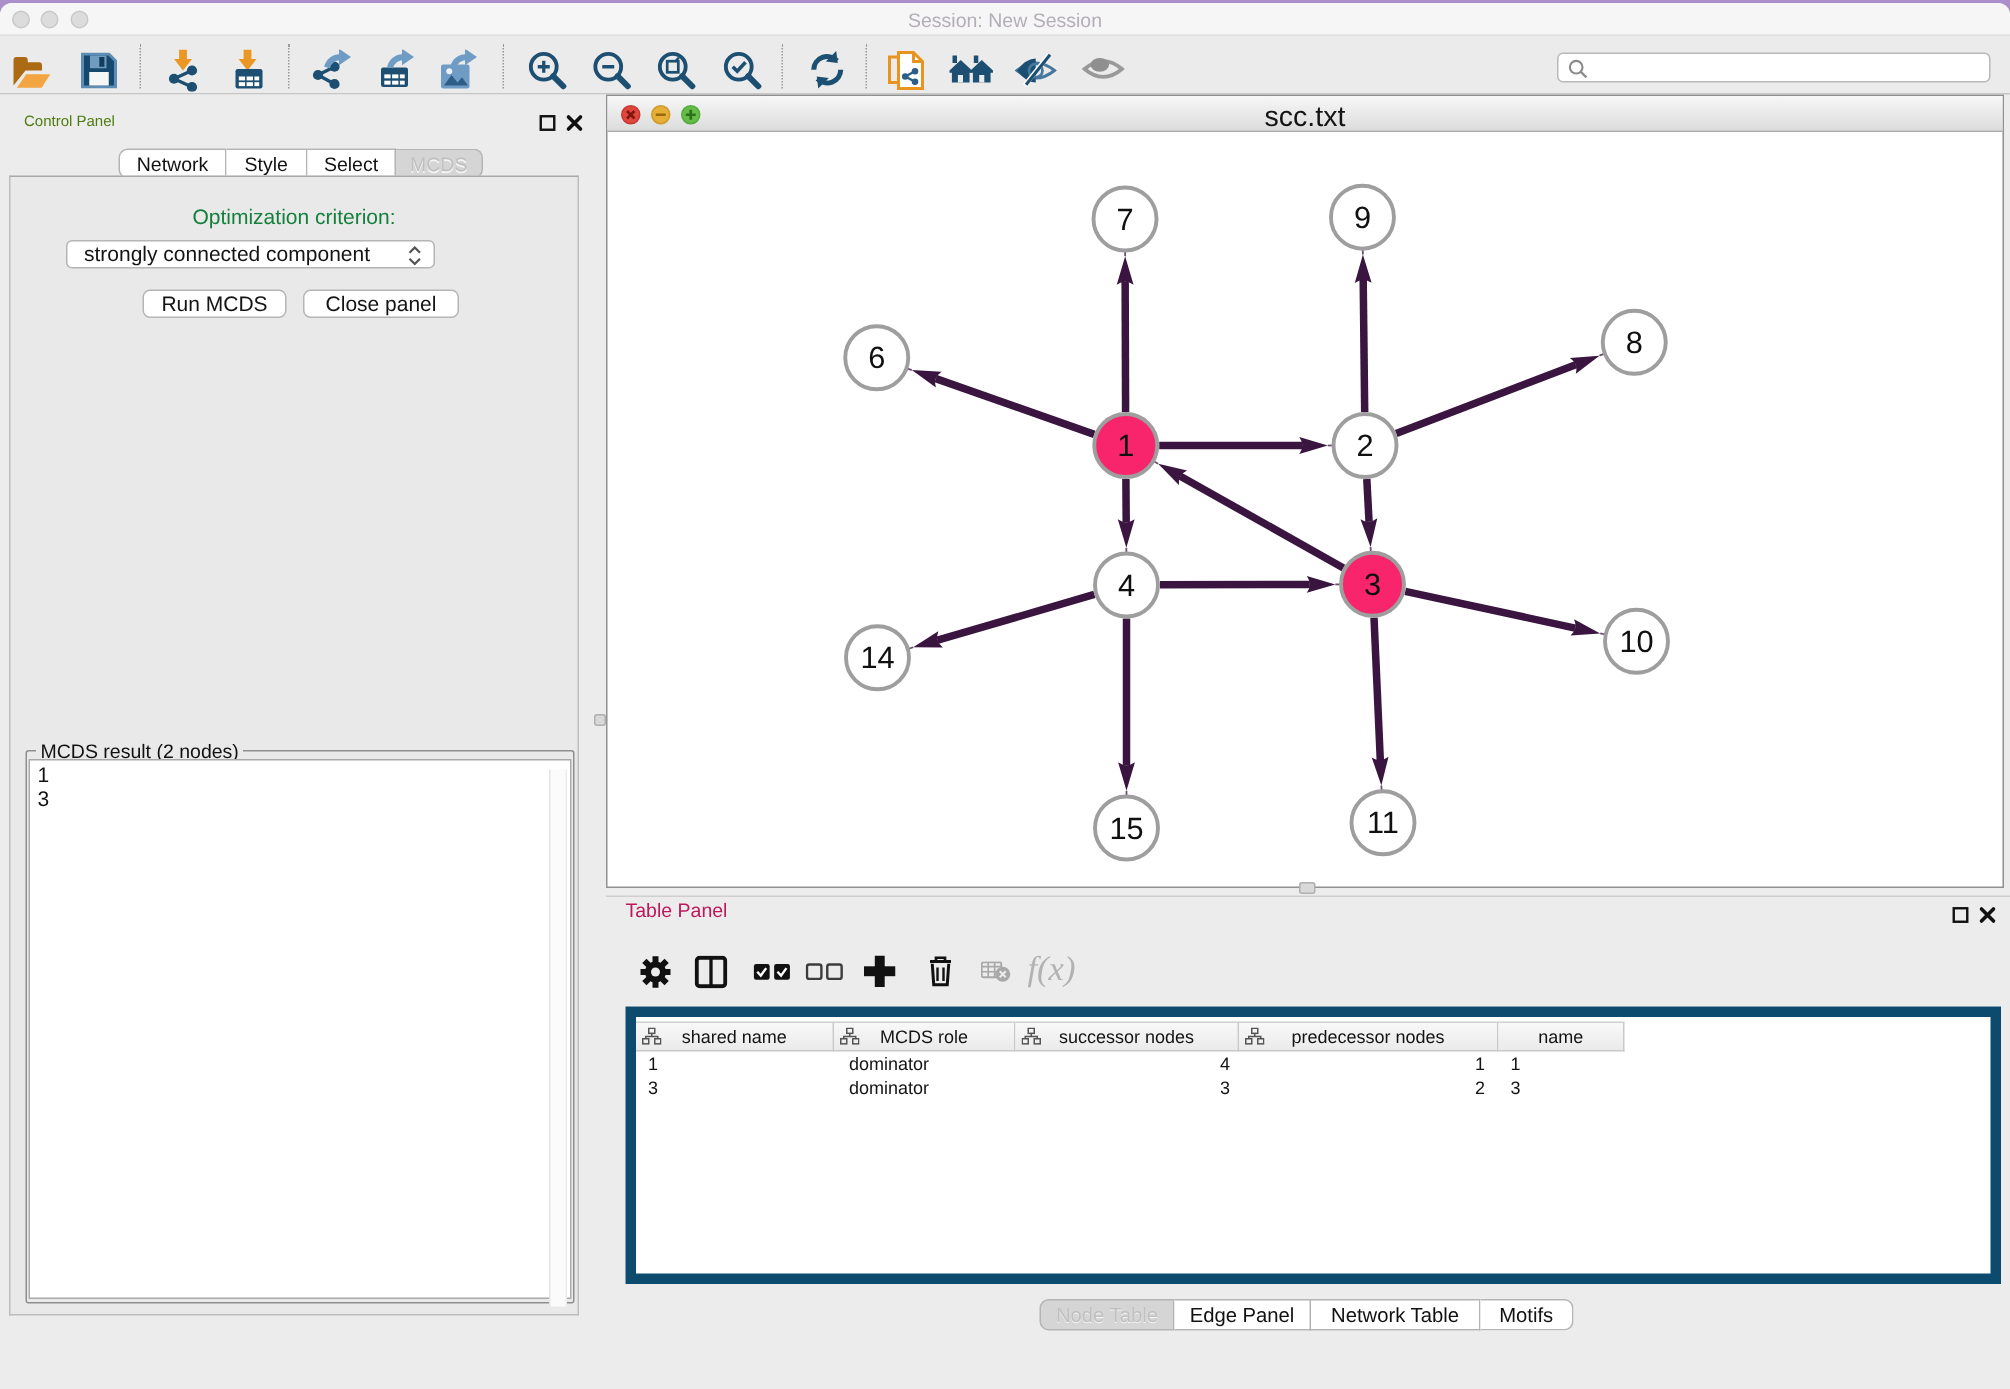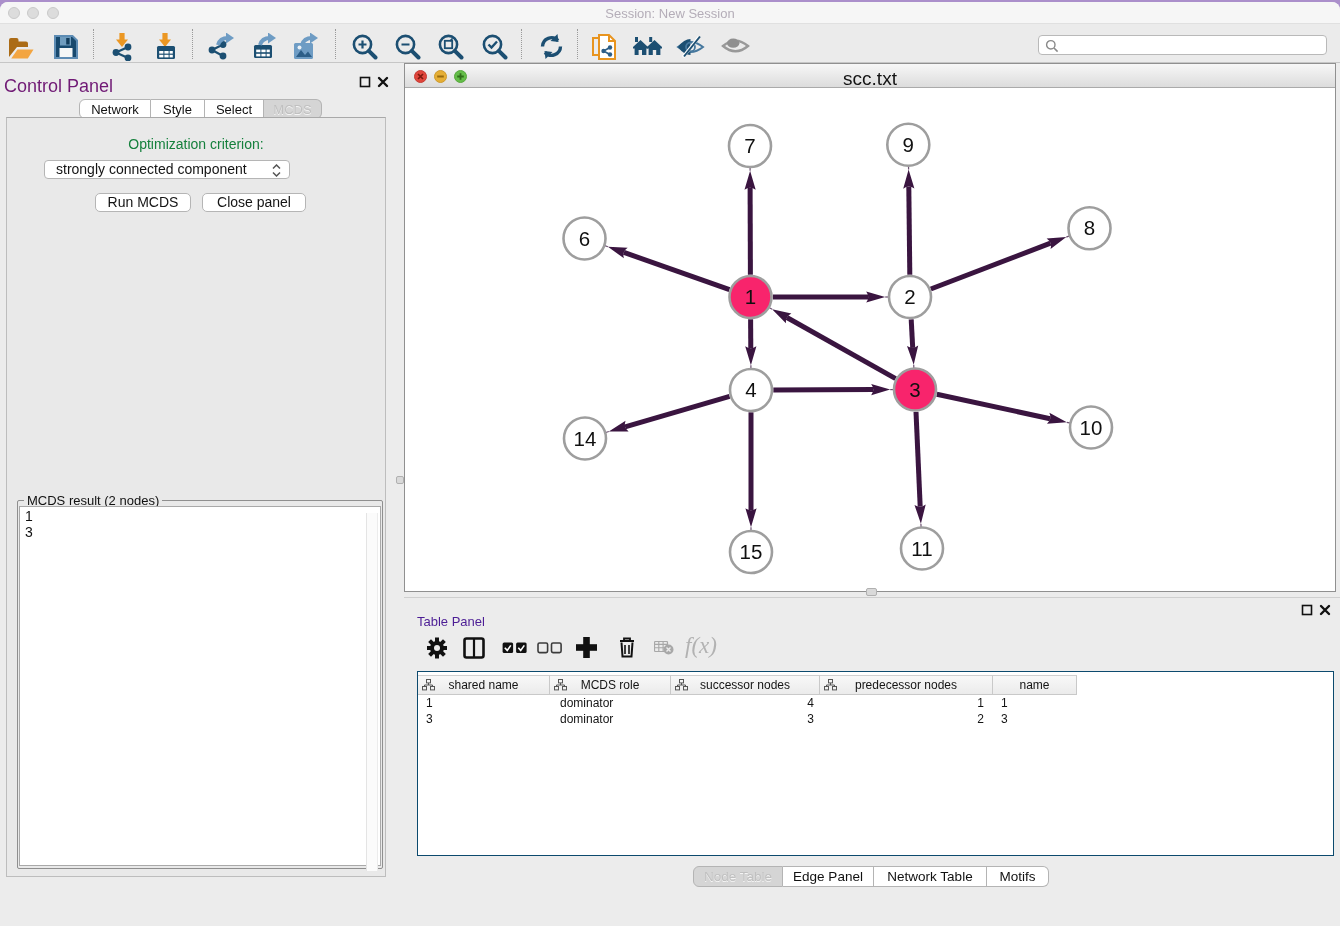--- a/index.html
+++ b/index.html
@@ -8,21 +8,21 @@
 #win{position:absolute;left:0;top:2px;width:1340px;height:924px;background:#ececec;border-radius:8px 8px 0 0;overflow:hidden}
 #titlebar{position:absolute;left:0;top:0;width:1340px;height:21px;background:#f6f6f6}
 .tl{position:absolute;top:5px;width:12px;height:12px;border-radius:50%;background:#dcdcdc;border:1px solid #c9c9c9}
 #session{position:absolute;top:4px;left:0;width:1340px;text-align:center;font-size:13px;color:#b4adb8}
 #toolbar{position:absolute;left:0;top:21px;width:1340px;height:40px;background:#ebebeb;border-top:1px solid #e0e0e0;border-bottom:1px solid #c6c6c6}
 .tsep{position:absolute;top:5px;height:30px;width:0;border-left:1px dotted #9a9a9a}
 .ticon{position:absolute;top:4px}
 #searchbox{position:absolute;left:1038px;top:11px;width:289px;height:20px;background:#fff;border:1px solid #b9b9b9;border-radius:4px}
 
 #cpanel{position:absolute;left:0;top:61px;width:392px;height:824px;background:#ececec}
-#cpanel .hdr{position:absolute;left:4px;top:13px;font-size:18px;color:#701a75}
+#cpanel .hdr{position:absolute;left:16px;top:13px;font-size:10px;color:#4d7c0f}
 .tabs{position:absolute;height:20px;font-size:13px;font-weight:500;display:flex}
 .tabs.big{height:21px}
 .tabs.big .tab{line-height:20px;font-size:13.5px}
 .tab{background:#fff;border:1px solid #b4b4b4;border-left:none;color:#111;text-align:center;line-height:19px;white-space:nowrap}
 .tab.first{border-left:1px solid #b4b4b4;border-radius:6px 0 0 6px}
 .tab.last{border-radius:0 6px 6px 0}
 .tab.sel{background:#d5d5d5;color:#c0c0c0;text-shadow:0 1px 0 #f5f5f5}
 #cpinner{position:absolute;left:6px;top:54px;width:380px;height:760px;background:#e9e9e9;border:1px solid #bdbdbd;border-top:1px solid #a9a9a9}
 #optlabel{position:absolute;left:0;top:18px;width:378px;text-align:center;font-size:14px;color:#15803d}
 #combo{position:absolute;left:37px;top:42px;width:246px;height:19px;background:#fff;border:1px sold #b5b5b5;border:1px solid #b5b5b5;border-radius:4px;font-size:14px;color:#141414;line-height:17px;padding-left:11px}
@@ -35,23 +35,23 @@
 #vsplit{position:absolute;left:392px;top:61px;width:12px;height:825px;background:#ececec}
 #vhandle{position:absolute;left:396px;top:474px;width:8px;height:8px;background:#d9d9d9;border:1px solid #b0b0b0;border-radius:2px}
 #hhandle{position:absolute;left:866px;top:586px;width:11px;height:8px;background:#d9d9d9;border:1px solid #b0b0b0;border-radius:2px}
 
 #netwin{position:absolute;left:404px;top:61px;width:932px;height:529px;border:1px solid #909090;background:#fff}
 #nettitle{position:absolute;left:0;top:0;width:930px;height:24px;background:linear-gradient(#f7f7f7,#dcdcdc);border-bottom:1px solid #aaa}
 .mac{position:absolute;top:6px;width:13px;height:13px;border-radius:50%}
 #nettitle .t{position:absolute;top:4px;left:0;width:930px;text-align:center;font-size:19px;color:#141414}
 
 #tpanel{position:absolute;left:404px;top:595px;width:936px;height:291px;background:#ececec;border-top:1px solid #cfcfcf}
-#tpanel .hdr{position:absolute;left:13px;top:16px;font-size:13px;color:#4c1d95}
+#tpanel .hdr{position:absolute;left:13px;top:1px;font-size:13px;color:#be185d}
 #ttools{position:absolute;left:13px;top:30px;width:910px;height:40px}
-#ttable{position:absolute;left:13px;top:73px;width:917px;height:185px;background:#fff;border:1px solid #0c4a6e}
+#ttable{position:absolute;left:13px;top:73px;width:917px;height:185px;background:#fff;border:7px solid #0c4a6e}
 .th{position:absolute;top:3px;height:20px;background:linear-gradient(#f8f8f8,#ebebeb);border-right:1px solid #c9c9c9;border-top:1px solid #cfcfcf;border-bottom:1px solid #c9c9c9;font-size:12px;color:#141414;text-align:center;line-height:18px}
 .td{position:absolute;font-size:12px;color:#141414;height:16px;line-height:16px}
 
 
 #statusbar{position:absolute;left:0;top:886px;width:1340px;height:38px;background:#ececec;border-top:1px solid #cfcfcf}
 #listbtn{position:absolute;left:11px;top:11px;width:27px;height:20px;background:#fff;border:1px solid #b2b2b2;border-radius:3px}
 #membtn{position:absolute;left:1261px;top:9px;width:64px;height:24px;background:#fff;border:1px solid #b2b2b2;border-radius:3px;font-size:12px;color:#111}
 svg{display:block}
 </style></head>
 <body>

